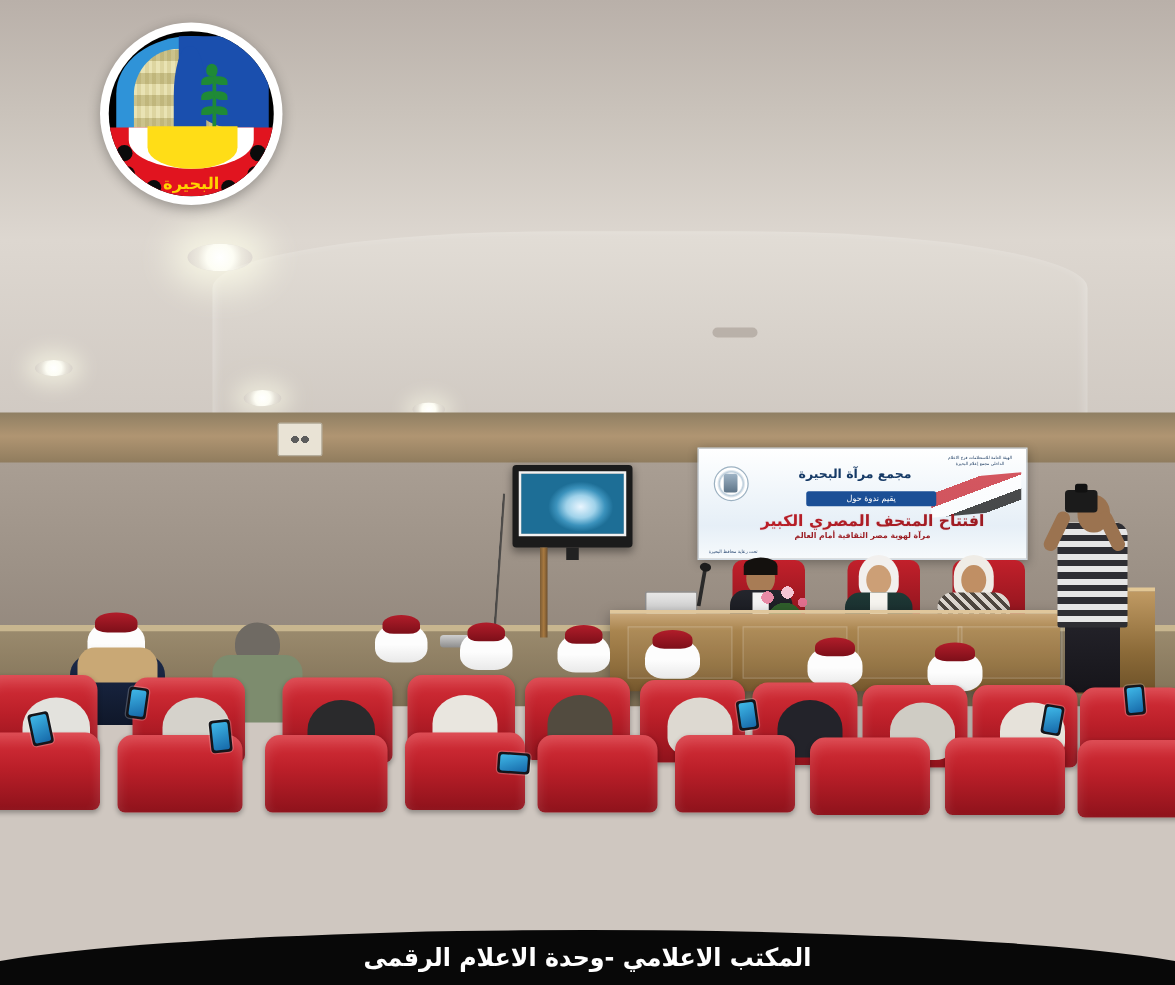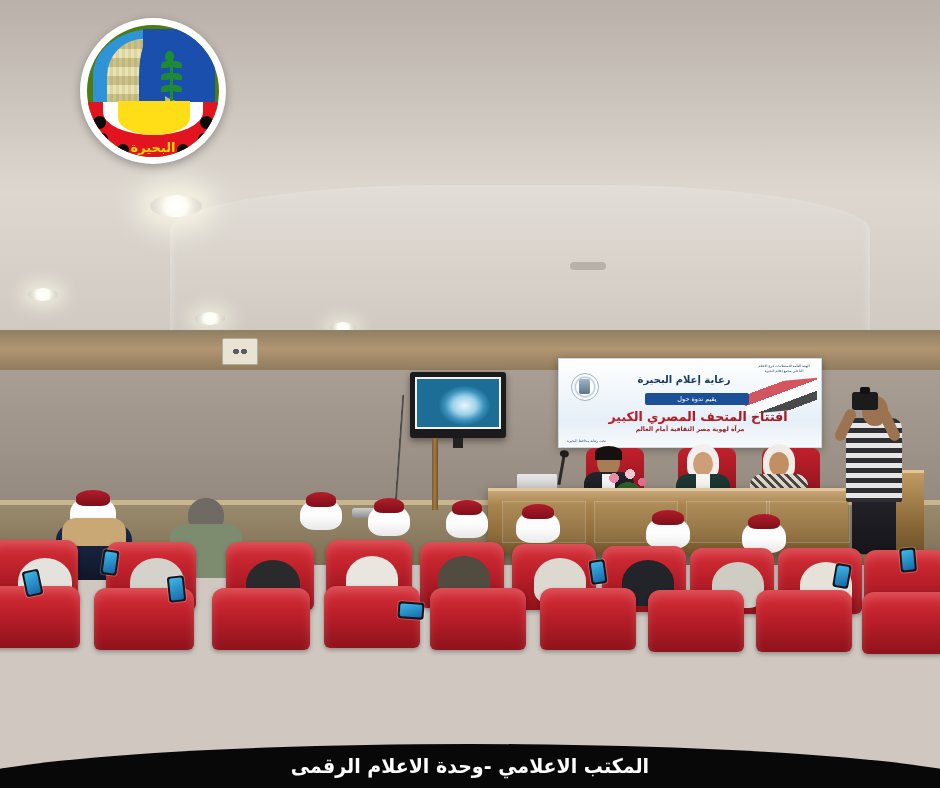--- a/index.html
+++ b/index.html
@@ -259,21 +259,21 @@
 
   
   .logo{
     position:absolute;left:80px;top:18px;width:146px;height:146px;
     border-radius:50%;background:#ffffff;
     box-shadow:0 3px 10px rgba(0,0,0,.30);
     overflow:hidden;
   }
   .logo-inner{
     position:absolute;left:7px;top:7px;width:132px;height:132px;border-radius:50%;
-    overflow:hidden;background:#4d7c0f;
+    overflow:hidden;background:#000000;
   }
   .lg-sky{
     position:absolute;left:6px;top:4px;width:120px;height:92px;border-radius:50% 50% 0 0;
     background:#2f93d8;
   }
   .lg-field{
     position:absolute;left:20px;top:14px;width:78px;height:82px;border-radius:46% 46% 10% 10%;
     background:repeating-linear-gradient(90deg,#e9e3b4 0 3px,#ddd5a0 3px 6px),
                repeating-linear-gradient(0deg,rgba(160,150,90,.35) 0 9px,transparent 9px 18px);
     background-blend-mode:multiply;
@@ -341,21 +341,21 @@
     <div class="tv-pole"></div>
 
     <div class="ru-base"></div>
 
     <div class="banner">
       <div class="bn-hdr">الهيئة العامة للاستعلامات
 فرع الاعلام الداخلي
 مجمع إعلام البحيرة</div>
       <div class="bn-flag"></div>
       <div class="bn-seal"></div>
-      <div class="bn-t1">رعاية إعلام البحيرة</div>
+      <div class="bn-t1">مجمع مرآة البحيرة</div>
       <div class="bn-t2">يقيم ندوة حول</div>
       <div class="bn-t3">افتتاح المتحف المصري الكبير</div>
       <div class="bn-t4">مرآة لهوية مصر الثقافية أمام العالم</div>
       <div class="bn-foot">تحت رعاية
 محافظ البحيرة</div>
     </div>
 
     <div class="hchair" style="left:586px;"></div>
     <div class="hchair" style="left:678px;"></div>
     <div class="hchair" style="left:762px;"></div>

